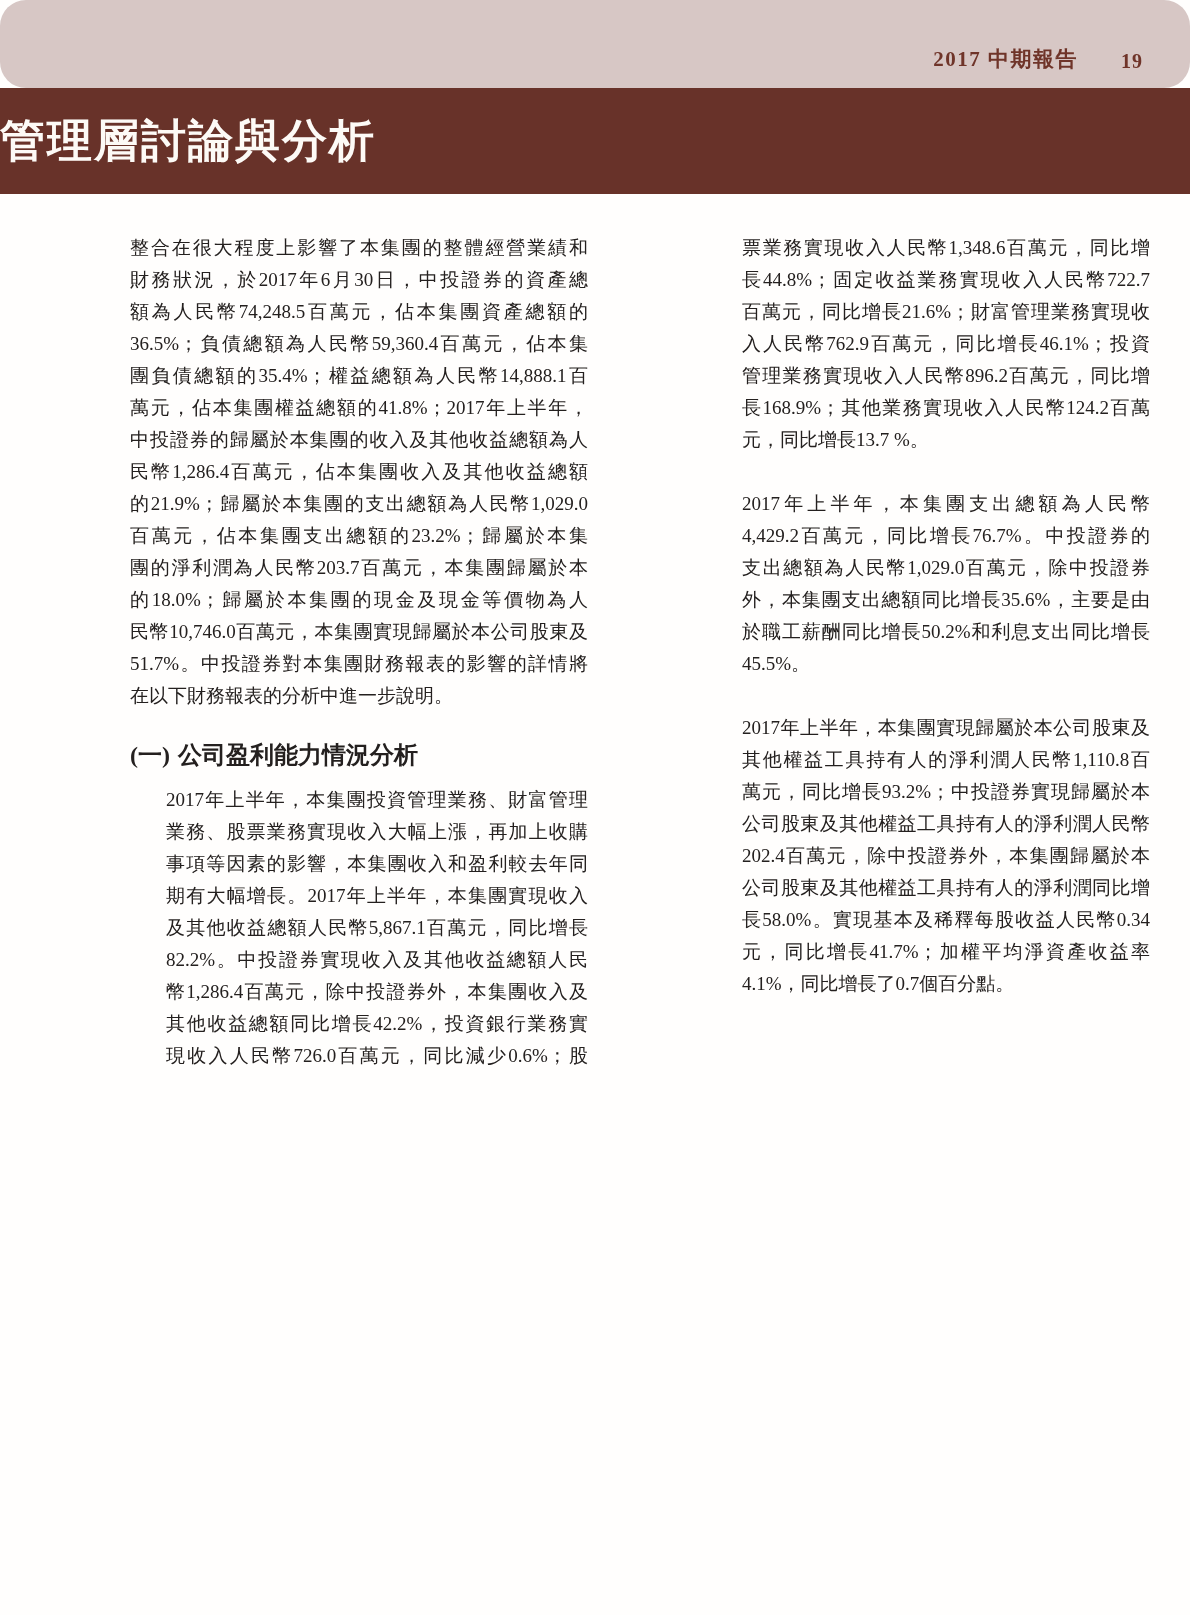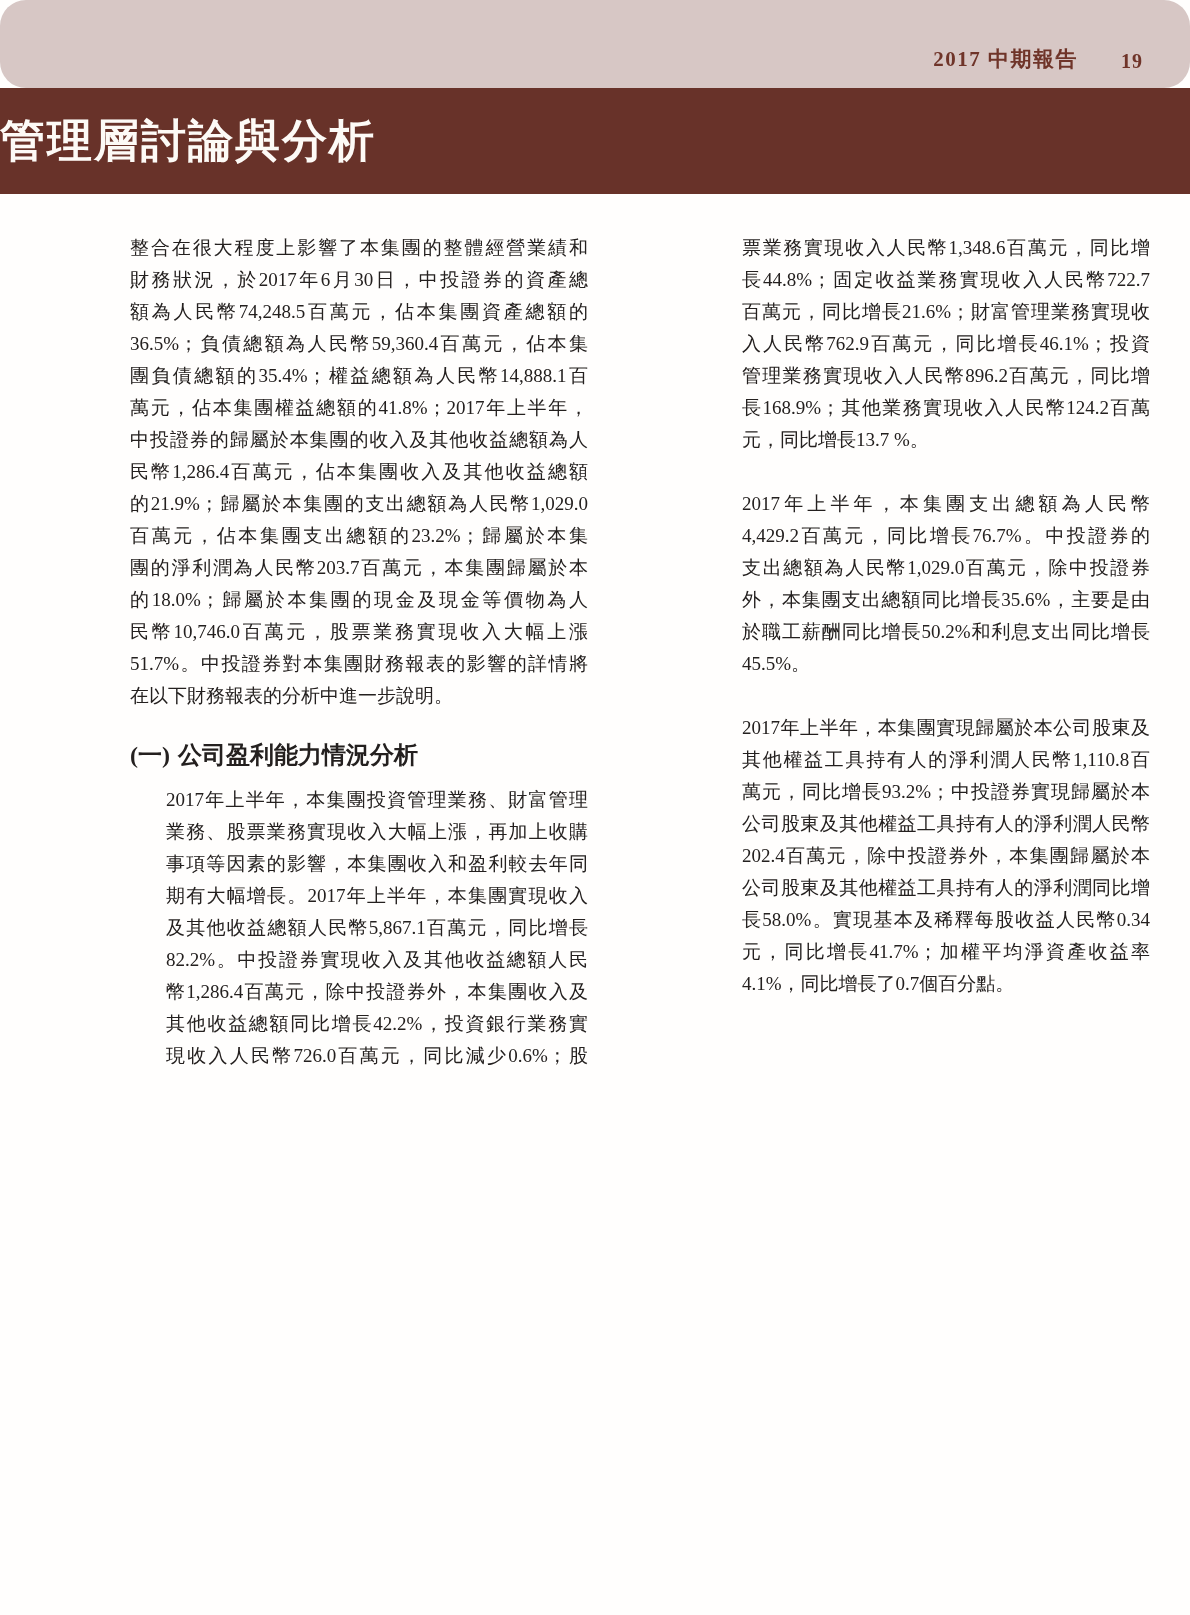--- a/index.html
+++ b/index.html
@@ -105,21 +105,21 @@
           <div class="line">額為人民幣74,248.5百萬元，佔本集團資產總額的</div>
           <div class="line">36.5%；負債總額為人民幣59,360.4百萬元，佔本集</div>
           <div class="line">團負債總額的35.4%；權益總額為人民幣14,888.1百</div>
           <div class="line">萬元，佔本集團權益總額的41.8%；2017年上半年，</div>
           <div class="line">中投證券的歸屬於本集團的收入及其他收益總額為人</div>
           <div class="line">民幣1,286.4百萬元，佔本集團收入及其他收益總額</div>
           <div class="line">的21.9%；歸屬於本集團的支出總額為人民幣1,029.0</div>
           <div class="line">百萬元，佔本集團支出總額的23.2%；歸屬於本集</div>
           <div class="line">團的淨利潤為人民幣203.7百萬元，本集團歸屬於本</div>
           <div class="line">的18.0%；歸屬於本集團的現金及現金等價物為人</div>
-          <div class="line">民幣10,746.0百萬元，股票業務實現收入大幅上漲</div>
+          <div class="line">民幣10,746.0百萬元，本集團實現歸屬於本公司股東及</div>
           <div class="line">51.7%。中投證券對本集團財務報表的影響的詳情將</div>
           <div class="line">在以下財務報表的分析中進一步說明。</div>
         </div>
 
       <div class="section-heading">
         <span class="section-num">(一)</span>
         <span class="section-title">公司盈利能力情況分析</span>
       </div>
 
       <div class="para indent cont">

